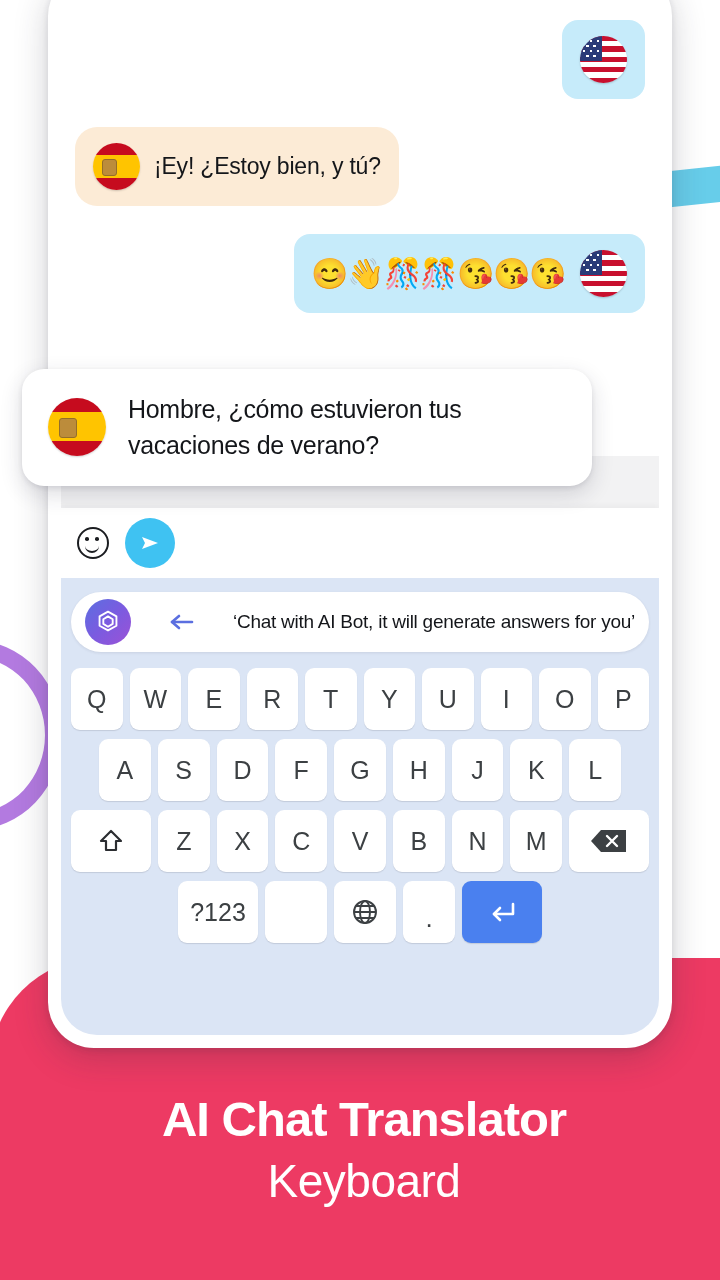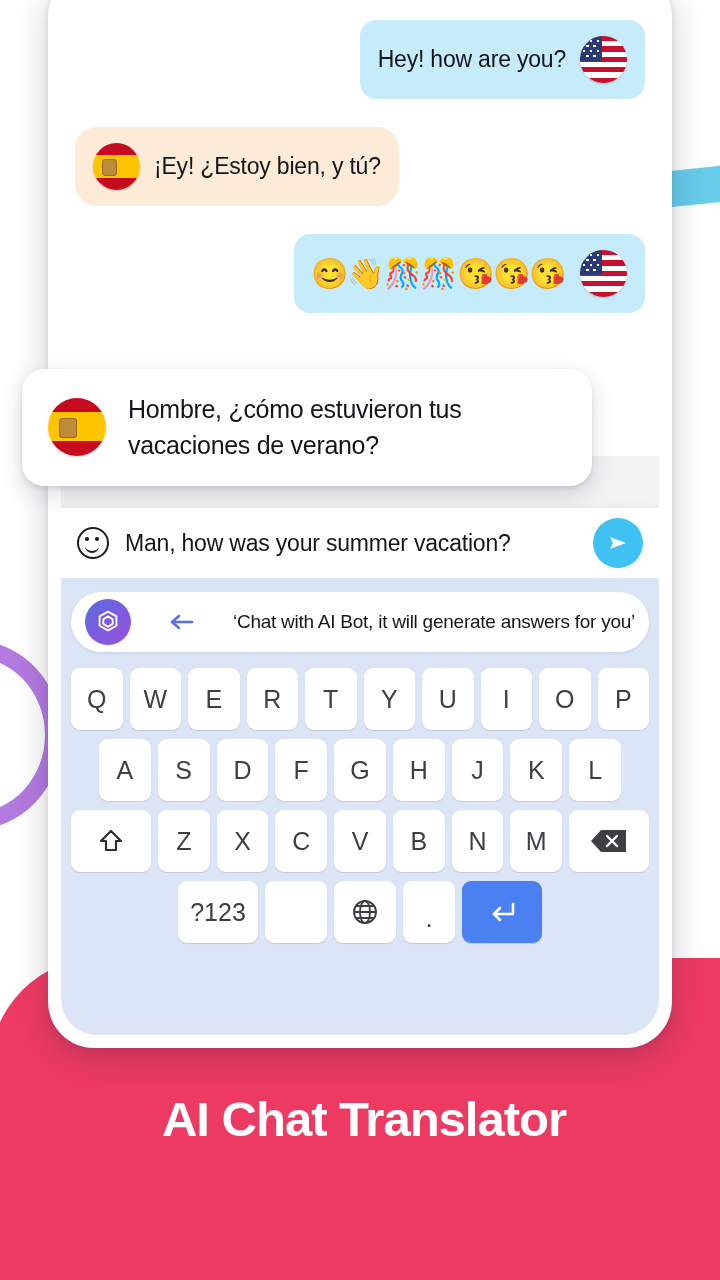--- a/index.html
+++ b/index.html
@@ -372,21 +372,20 @@
   <div class="deco-purple-ring"></div>
   <div class="deco-pink"></div>
 
   <div class="phone">
     <div class="phone-screen">
 
       <div class="chat">
 
         <div class="row right">
           <div class="bubble blue">
-            <span class="bubble-text">Hey! how are you?</span>
             <span class="flag us"></span>
           </div>
         </div>
 
         <div class="row left">
           <div class="bubble peach">
             <span class="flag es"></span>
             <span class="bubble-text">¡Ey! ¿Estoy bien, y tú?</span>
           </div>
         </div>
@@ -397,21 +396,20 @@
             <span class="flag us"></span>
           </div>
         </div>
 
       </div>
 
       <div class="chat-gap"></div>
 
       <div class="input-bar">
         <span class="smiley"></span>
-        <span class="input-text">Man, how was your summer vacation?</span>
         <button class="send-btn">
           <svg width="24" height="24" viewBox="0 0 24 24">
             <path d="M4 6 L20 12 L4 18 L7 12 Z" fill="#ffffff"></path>
           </svg>
         </button>
       </div>
 
       <div class="keyboard">
 
         <div class="suggest-bar">
@@ -502,15 +500,16 @@
     </div>
   </div>
 
   <div class="float-card">
     <span class="flag es"></span>
     <span class="float-text">Hombre, ¿cómo estuvieron tus vacaciones de verano?</span>
   </div>
 
   <div class="headline">
     <div class="line1">AI Chat Translator</div>
+    <div class="line2">Keyboard</div>
   </div>
 
 </div>
 
 </body></html>

